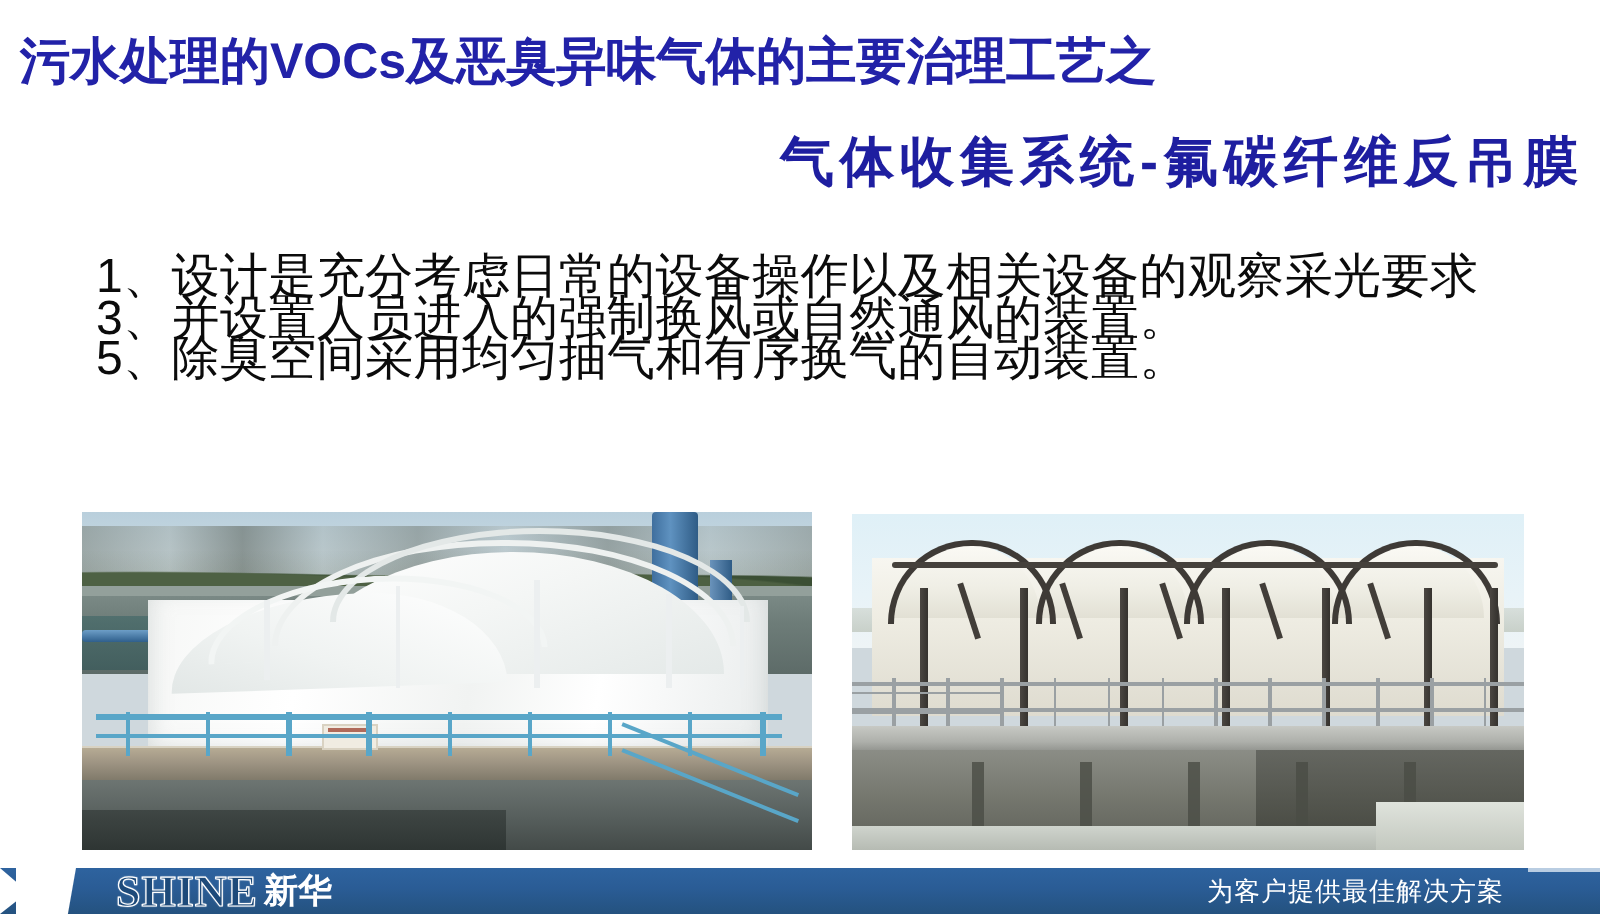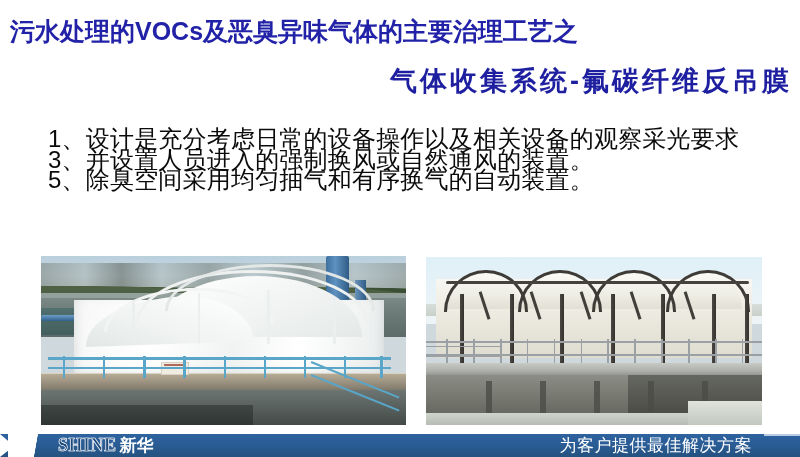--- a/index.html
+++ b/index.html
@@ -358,21 +358,21 @@
     position: absolute;
     left: 58px;
     top: 1px;
     display: flex;
     align-items: center;
     gap: 3px;
     height: 21px;
   }
   .logo-shine {
     font-family: "Liberation Serif", "DejaVu Serif", serif;
-    font-size: 18px;
+    font-size: 22px;
     font-weight: bold;
     color: #1d4a7a;
     letter-spacing: 0.5px;
     -webkit-text-stroke: 0.6px #ffffff;
     text-shadow: 0 0 1px #ffffff;
     line-height: 21px;
   }
   .logo-cn {
     font-size: 17px;
     font-weight: bold;
@@ -386,21 +386,21 @@
     top: 0;
     width: 50px;
     height: 23px;
     background: linear-gradient(100deg, #ffffff 0 55%, transparent 56%);
     clip-path: polygon(0 0, 100% 0, 72% 100%, 0 100%);
   }
   .footer-tagline {
     position: absolute;
     right: 48px;
     top: 3px;
-    font-size: 17px;
+    font-size: 13px;
     color: #ffffff;
     letter-spacing: 0.5px;
     line-height: 17px;
     white-space: nowrap;
   }
   .footer-hairline {
     position: absolute;
     right: 0;
     top: 0;
     width: 36px;

